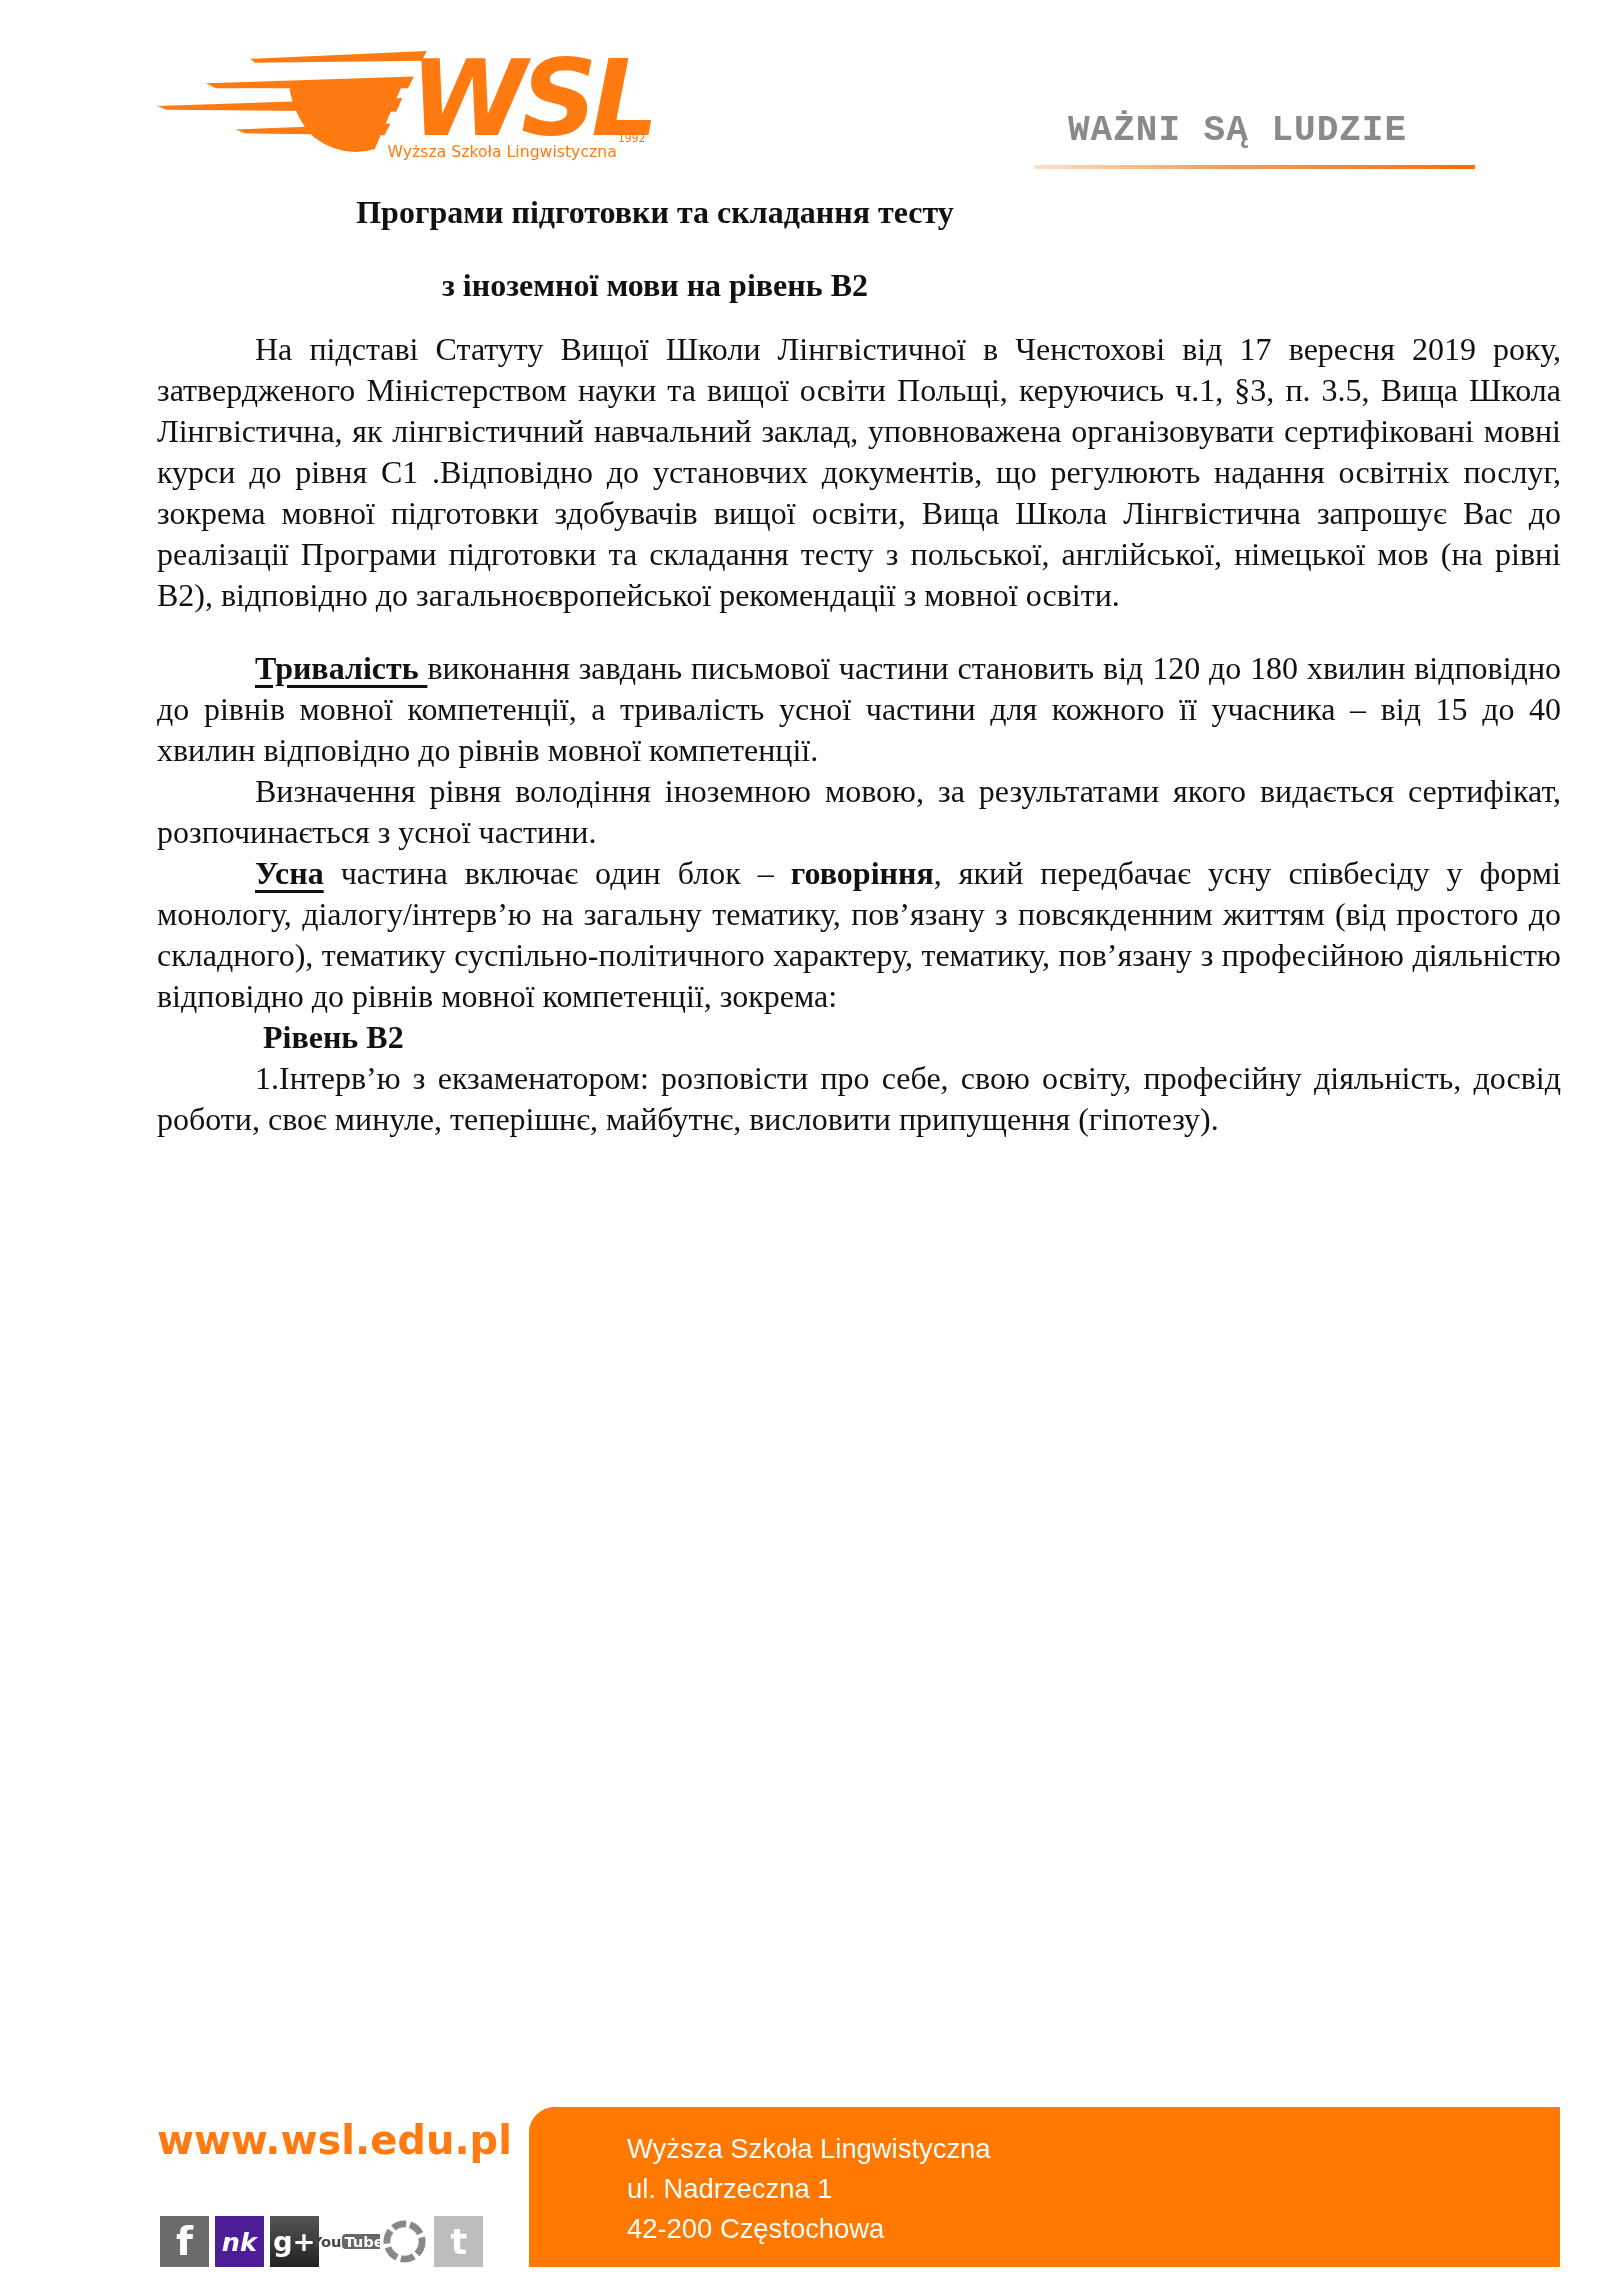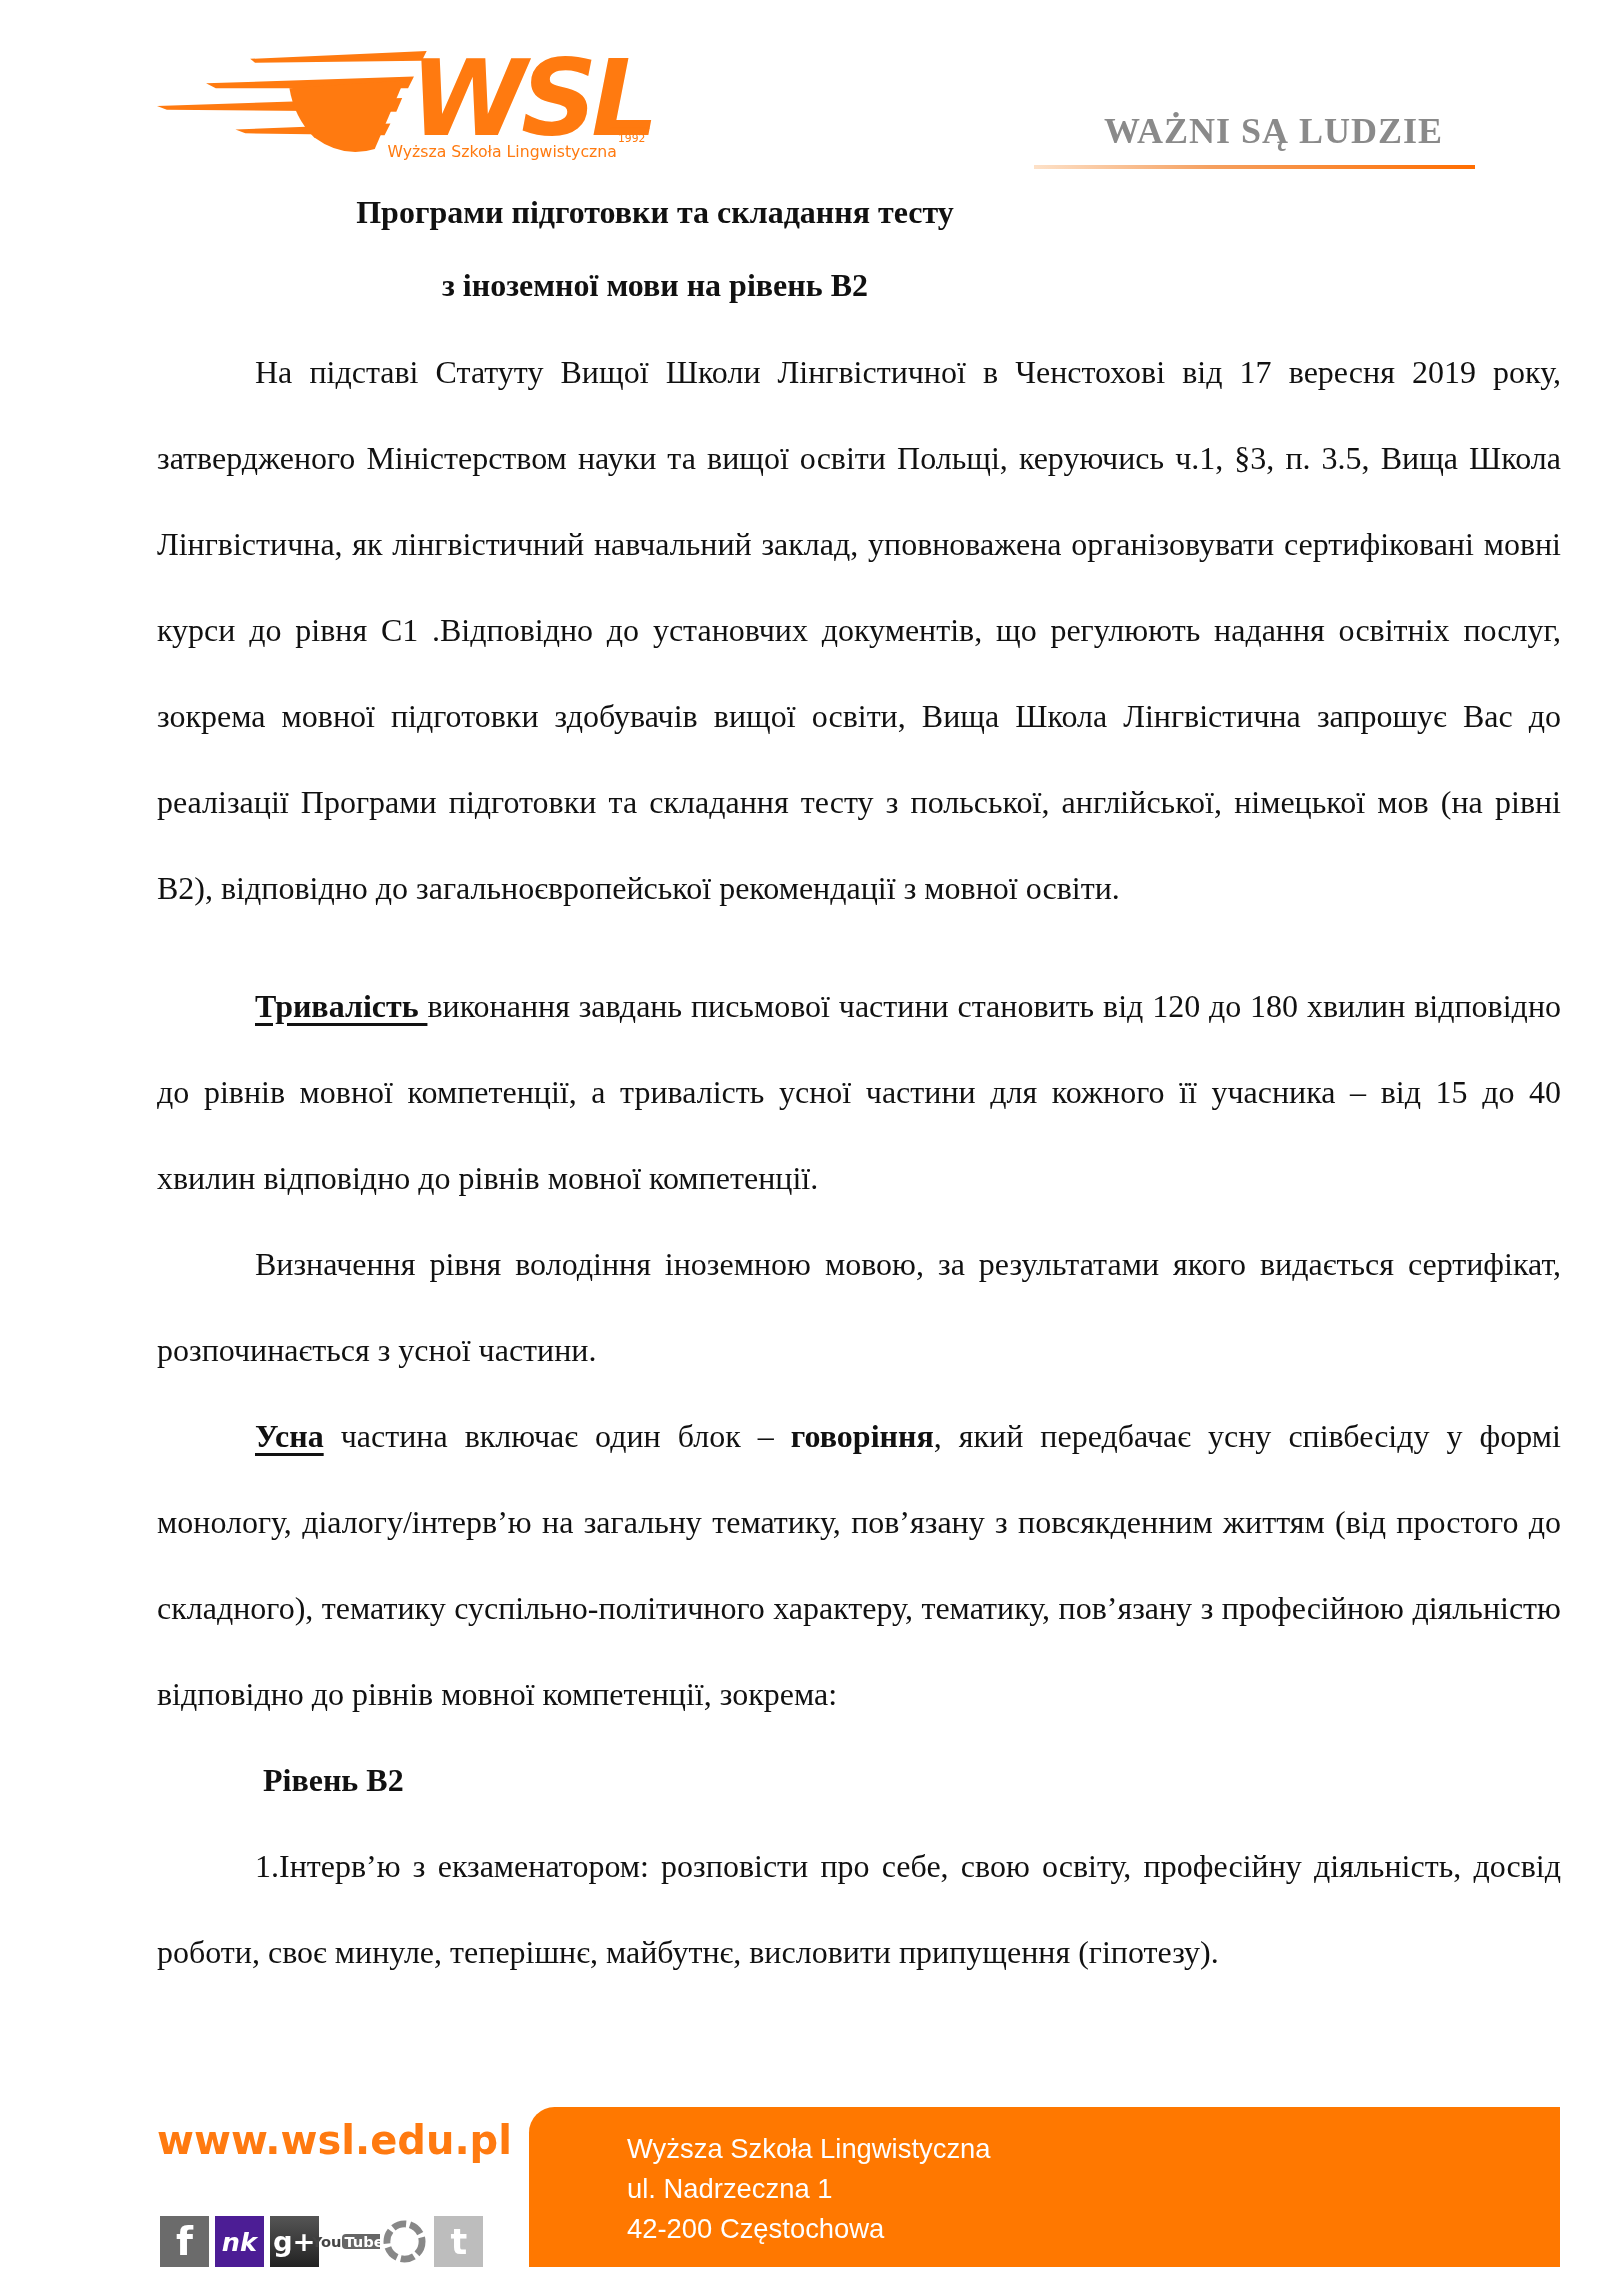--- a/index.html
+++ b/index.html
@@ -1,30 +1,30 @@
 <!DOCTYPE html>
 <html><head>
 <meta charset="utf-8">
 <style>
   html, body { margin: 0; padding: 0; background: #ffffff; }
   body { width: 1621px; height: 2293px; position: relative; overflow: hidden; font-family: "Liberation Serif", serif; color: #111; }
 
   
   .logo { position: absolute; left: 157px; top: 39px; width: 510px; height: 123px; }
   .logo svg { width: 100%; height: 100%; }
-  .tagline { position: absolute; left: 1068px; top: 110px; font-family: Liberation Serif, serif; font-weight: bold; font-size: 36px; letter-spacing: 1px; color: #8a8a8a; margin-left: 36px; }
+  .tagline { position: absolute; left: 1068px; top: 110px; font-family: Liberation Mono, monospace; font-weight: bold; font-size: 36px; letter-spacing: 1px; color: #8a8a8a; }
   .tagline-line { position: absolute; left: 1034px; top: 165px; width: 441px; height: 3.9px; background: linear-gradient(to right, #fde1c8, #f5a060 40%, #ff6d00); }
 
   
   .title { position: absolute; left: 0; width: 1310px; text-align: center; font-weight: bold; font-size: 32px; }
   .title-1 { top: 194px; }
   .title-2 { top: 267px; }
 
   
-  .body-text { position: absolute; left: 157px; width: 1404px; top: 329px; font-size: 32px; line-height: 86px; text-align: justify; }
+  .body-text { position: absolute; left: 157px; width: 1404px; top: 329px; font-size: 32px; line-height: 41px; text-align: justify; }
   .body-text p { margin: 0; text-indent: 98px; }
   .body-text p.gap-before { margin-top: 32px; }
   .ul-bold { font-weight: bold; text-decoration: underline; text-decoration-thickness: 2.9px; text-underline-offset: 5.9px; }
   .bold { font-weight: bold; }
   .level { font-weight: bold; text-indent: 106px !important; }
 
   
   .footer-url { position: absolute; left: 157px; top: 2117px; font-family: "DejaVu Sans", sans-serif; font-weight: bold; font-size: 40px; color: #ff7a10; letter-spacing: 0px; }
   .social { position: absolute; left: 160px; top: 2216px; display: flex; gap: 5.9px; }
   .social .ic { width: 49px; height: 51px; display: flex; align-items: center; justify-content: center; color: #fff; font-family: "DejaVu Sans", sans-serif; font-weight: bold; }

